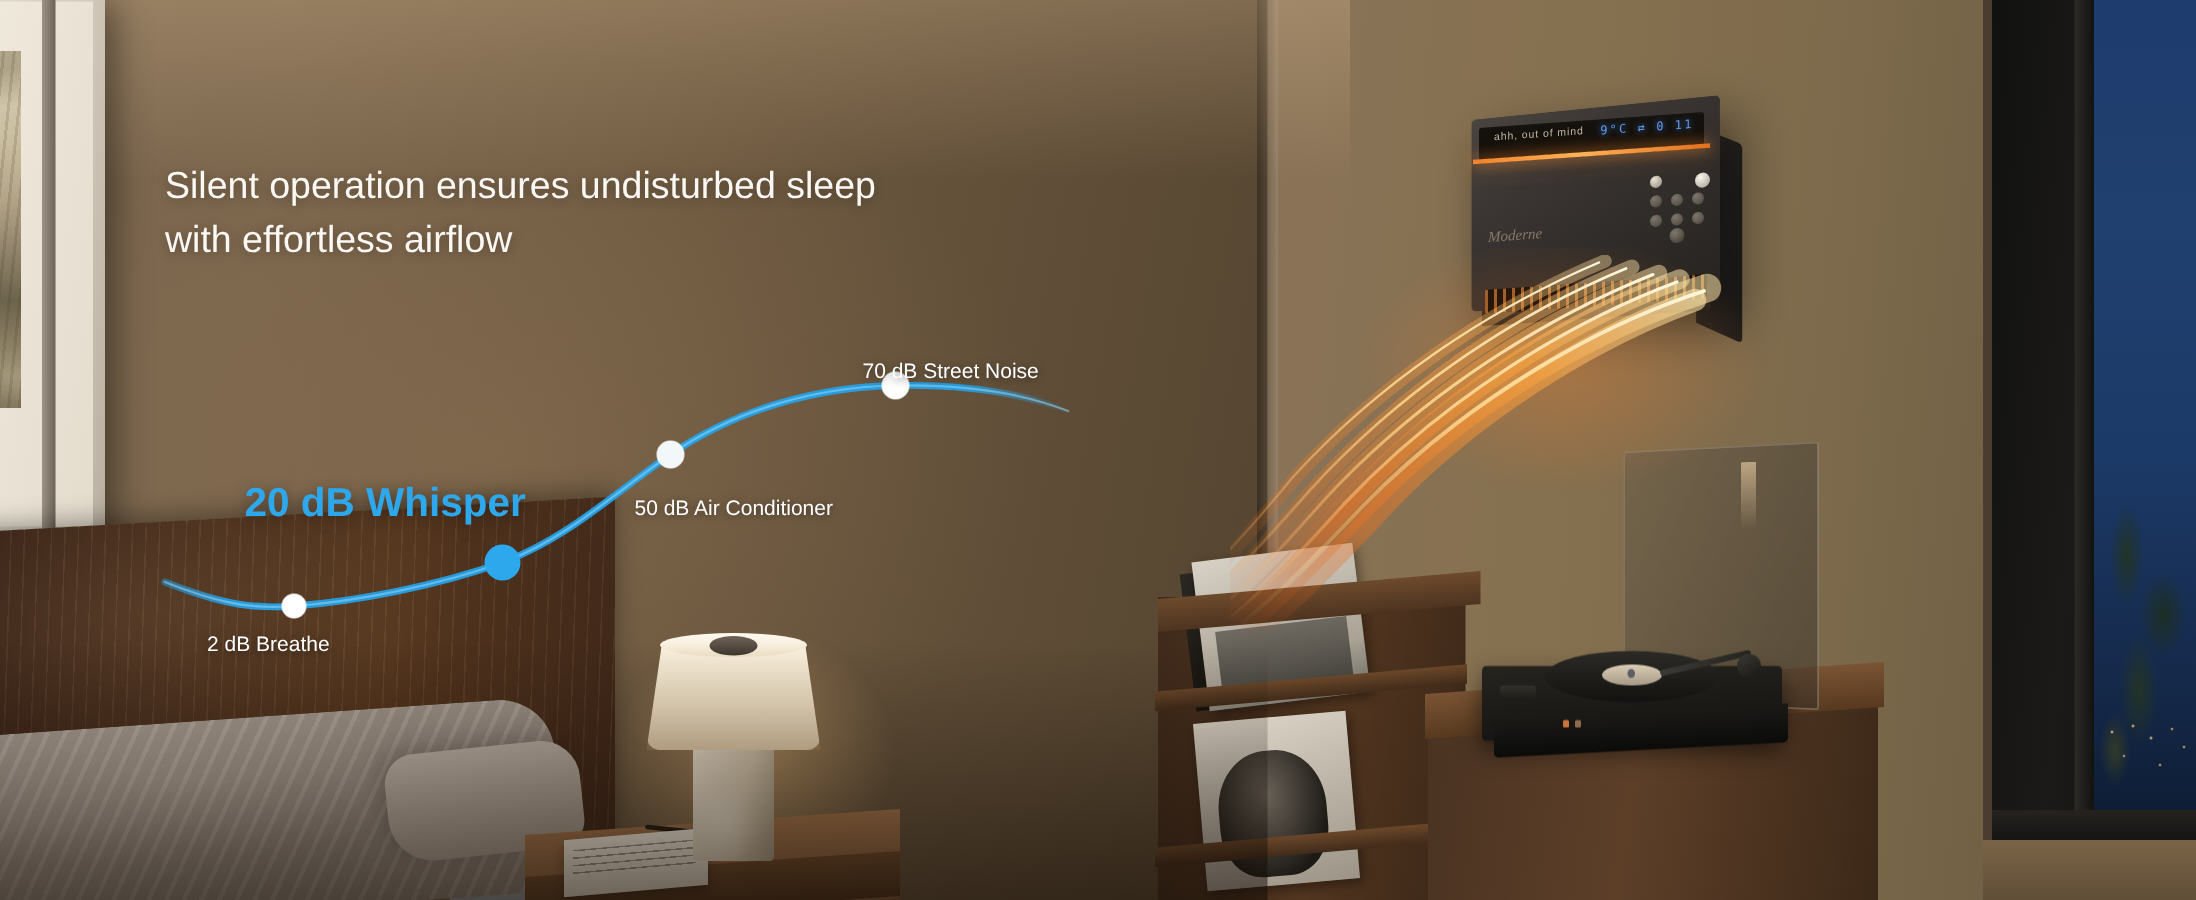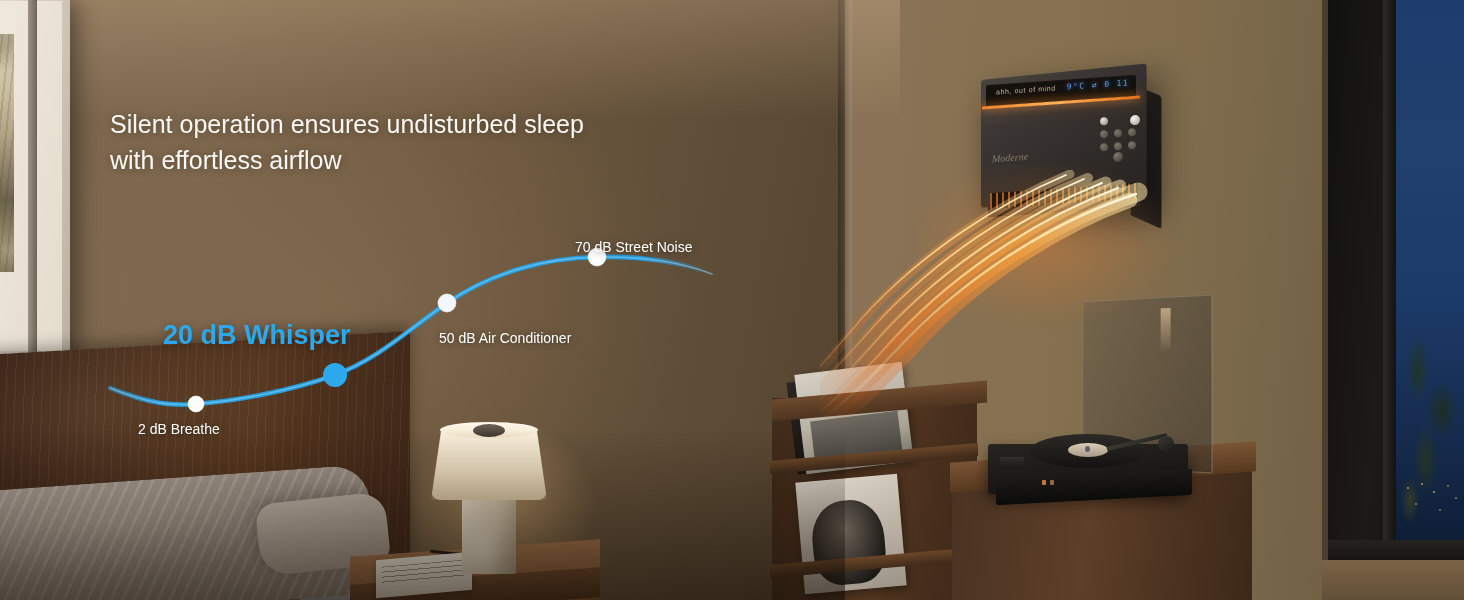--- a/index.html
+++ b/index.html
@@ -376,17 +376,17 @@
     <g id="chart-points">
         <circle cx="196" cy="404" r="8" fill="#FFFFFF" stroke="rgba(255,255,255,.6)" stroke-width="1"></circle>
         <circle cx="335" cy="375" r="12" fill="#2EA8EC"></circle>
         <circle cx="447" cy="303" r="9" fill="#F2F7FA" stroke="rgba(255,255,255,.6)" stroke-width="1"></circle>
         <circle cx="597" cy="257" r="9" fill="#FFFFFF" stroke="rgba(255,255,255,.6)" stroke-width="1"></circle>
       </g>
   </svg>
   <div id="chart-labels">
       <div class="pt-label" style="left: 138px; top: 421px; font-size: 14px;">2 dB Breathe</div>
       <div class="pt-label hero" style="left: 163px; top: 320px; font-size: 27px;">20 dB Whisper</div>
-      <div class="pt-label" style="left: 423px; top: 330px; font-size: 14px; margin-left: 16px;">50 dB Air Conditioner</div>
+      <div class="pt-label" style="left: 423px; top: 330px; font-size: 14px;">50 dB Air Conditioner</div>
       <div class="pt-label" style="left: 575px; top: 227px; font-size: 14px; margin-top: 12px;">70 dB Street Noise</div>
     </div>
 
 </div>
 
 </body></html>

